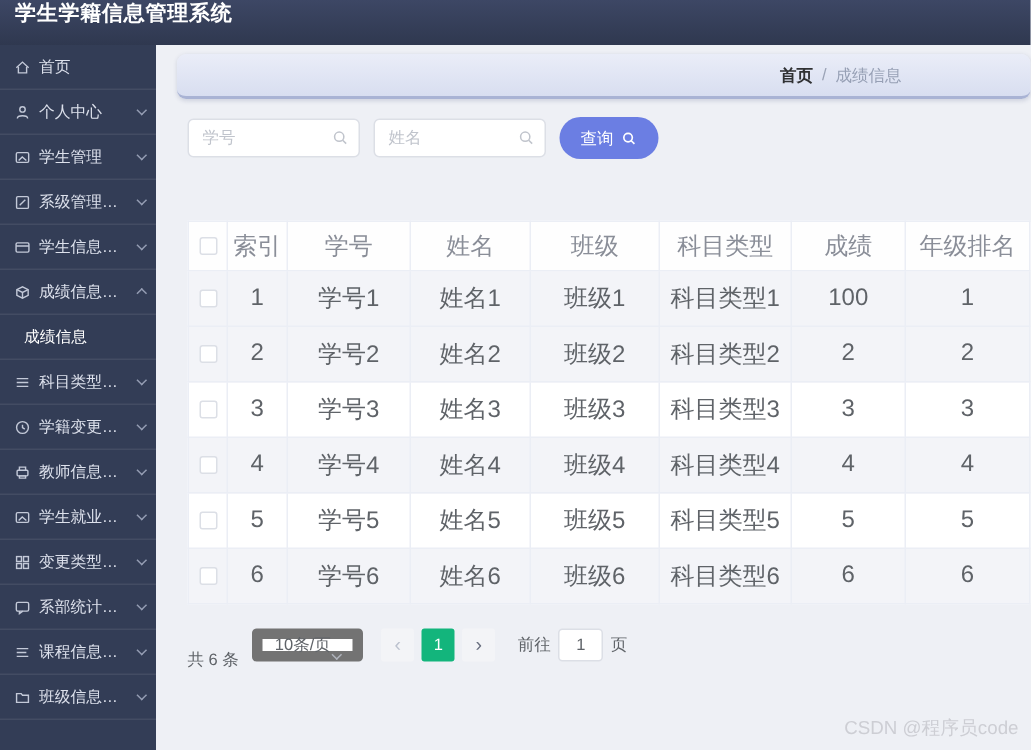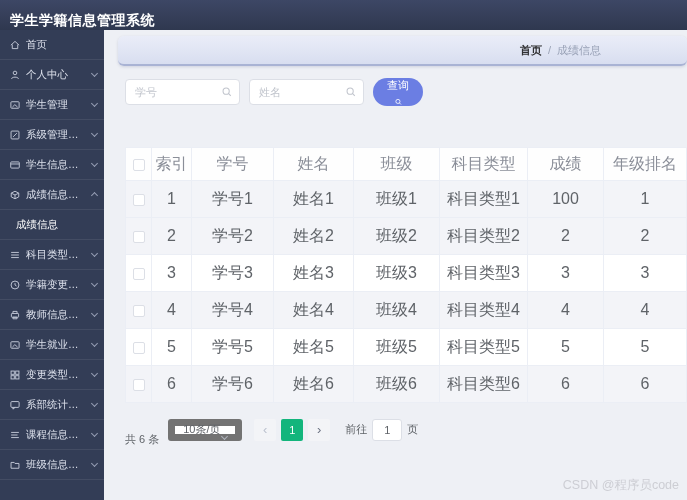--- a/index.html
+++ b/index.html
@@ -1,21 +1,21 @@
 <!DOCTYPE html>
 <html><head>
 <meta charset="utf-8">
 <style>
   * { box-sizing: border-box; margin: 0; padding: 0; }
   html,body { width:687px; height:500px; overflow:hidden;
     font-family:"Liberation Sans","DejaVu Sans",sans-serif; background:#eef0f5; }
 
   
   .app-header { position:absolute; top:0; left:0; width:687px; height:30px;
-    background:linear-gradient(#3d4765,#2f384f); display:flex; align-items:flex-end;
+    background:linear-gradient(#3d4765,#2f384f); display:flex; align-items:flex-start;
     padding-left:10px; z-index:5; }
   .app-title { color:#fff; font-size:14px; font-weight:bold; letter-spacing:.5px; }
 
   
   .sidebar { position:absolute; top:30px; left:0; width:104px; height:470px;
     background:#333d56; overflow:hidden; }
   .s-item { height:30px; display:flex; align-items:center; gap:5px;
     padding:0 7px 0 9px; border-bottom:1px solid rgba(255,255,255,.08);
     color:#dde1ec; font-size:10.5px; cursor:pointer; white-space:nowrap; }
   .s-item .s-label { flex:1; overflow:hidden; text-overflow:ellipsis; }
@@ -39,21 +39,21 @@
 
   .search-row { margin:12px 0 0 21px; display:flex; align-items:center; gap:9px; }
   .inp-wrap { position:relative; }
   .inp-wrap input { width:115px; height:26px; border:1px solid #dcdfe6; border-radius:4px;
     background:#fff; padding:0 24px 0 9px; font-size:11px; color:#606266; outline:none;
     font-family:inherit; }
   .inp-wrap input::placeholder { color:#c0c4cc; }
   .inp-icon { position:absolute; right:7px; top:7px; }
   .query-btn { height:28px; border:none; border-radius:14px; background:#6b7ee3;
     color:#fff; font-size:11px; padding:0 14px; display:flex; align-items:center;
-    gap:5px; cursor:pointer; font-family:inherit;flex-direction:column; }
+    gap:5px; cursor:pointer; font-family:inherit; }
 
   
   .grid-table { margin:41px 12px 0 21px; width:562px; border-collapse:collapse;
     background:#fff; table-layout:fixed; font-size:16px;
     border:1px solid #ebeef5; }
   .grid-table th { height:33px; font-weight:normal; color:#8a8e98;
     border:1px solid #ebeef5; background:#fefefe; text-align:center; }
   .grid-table td { height:37px; color:#5f6368; border:1px solid #ebeef5;
     text-align:center; }
   tr.shade td { background:#f3f4f8; }

